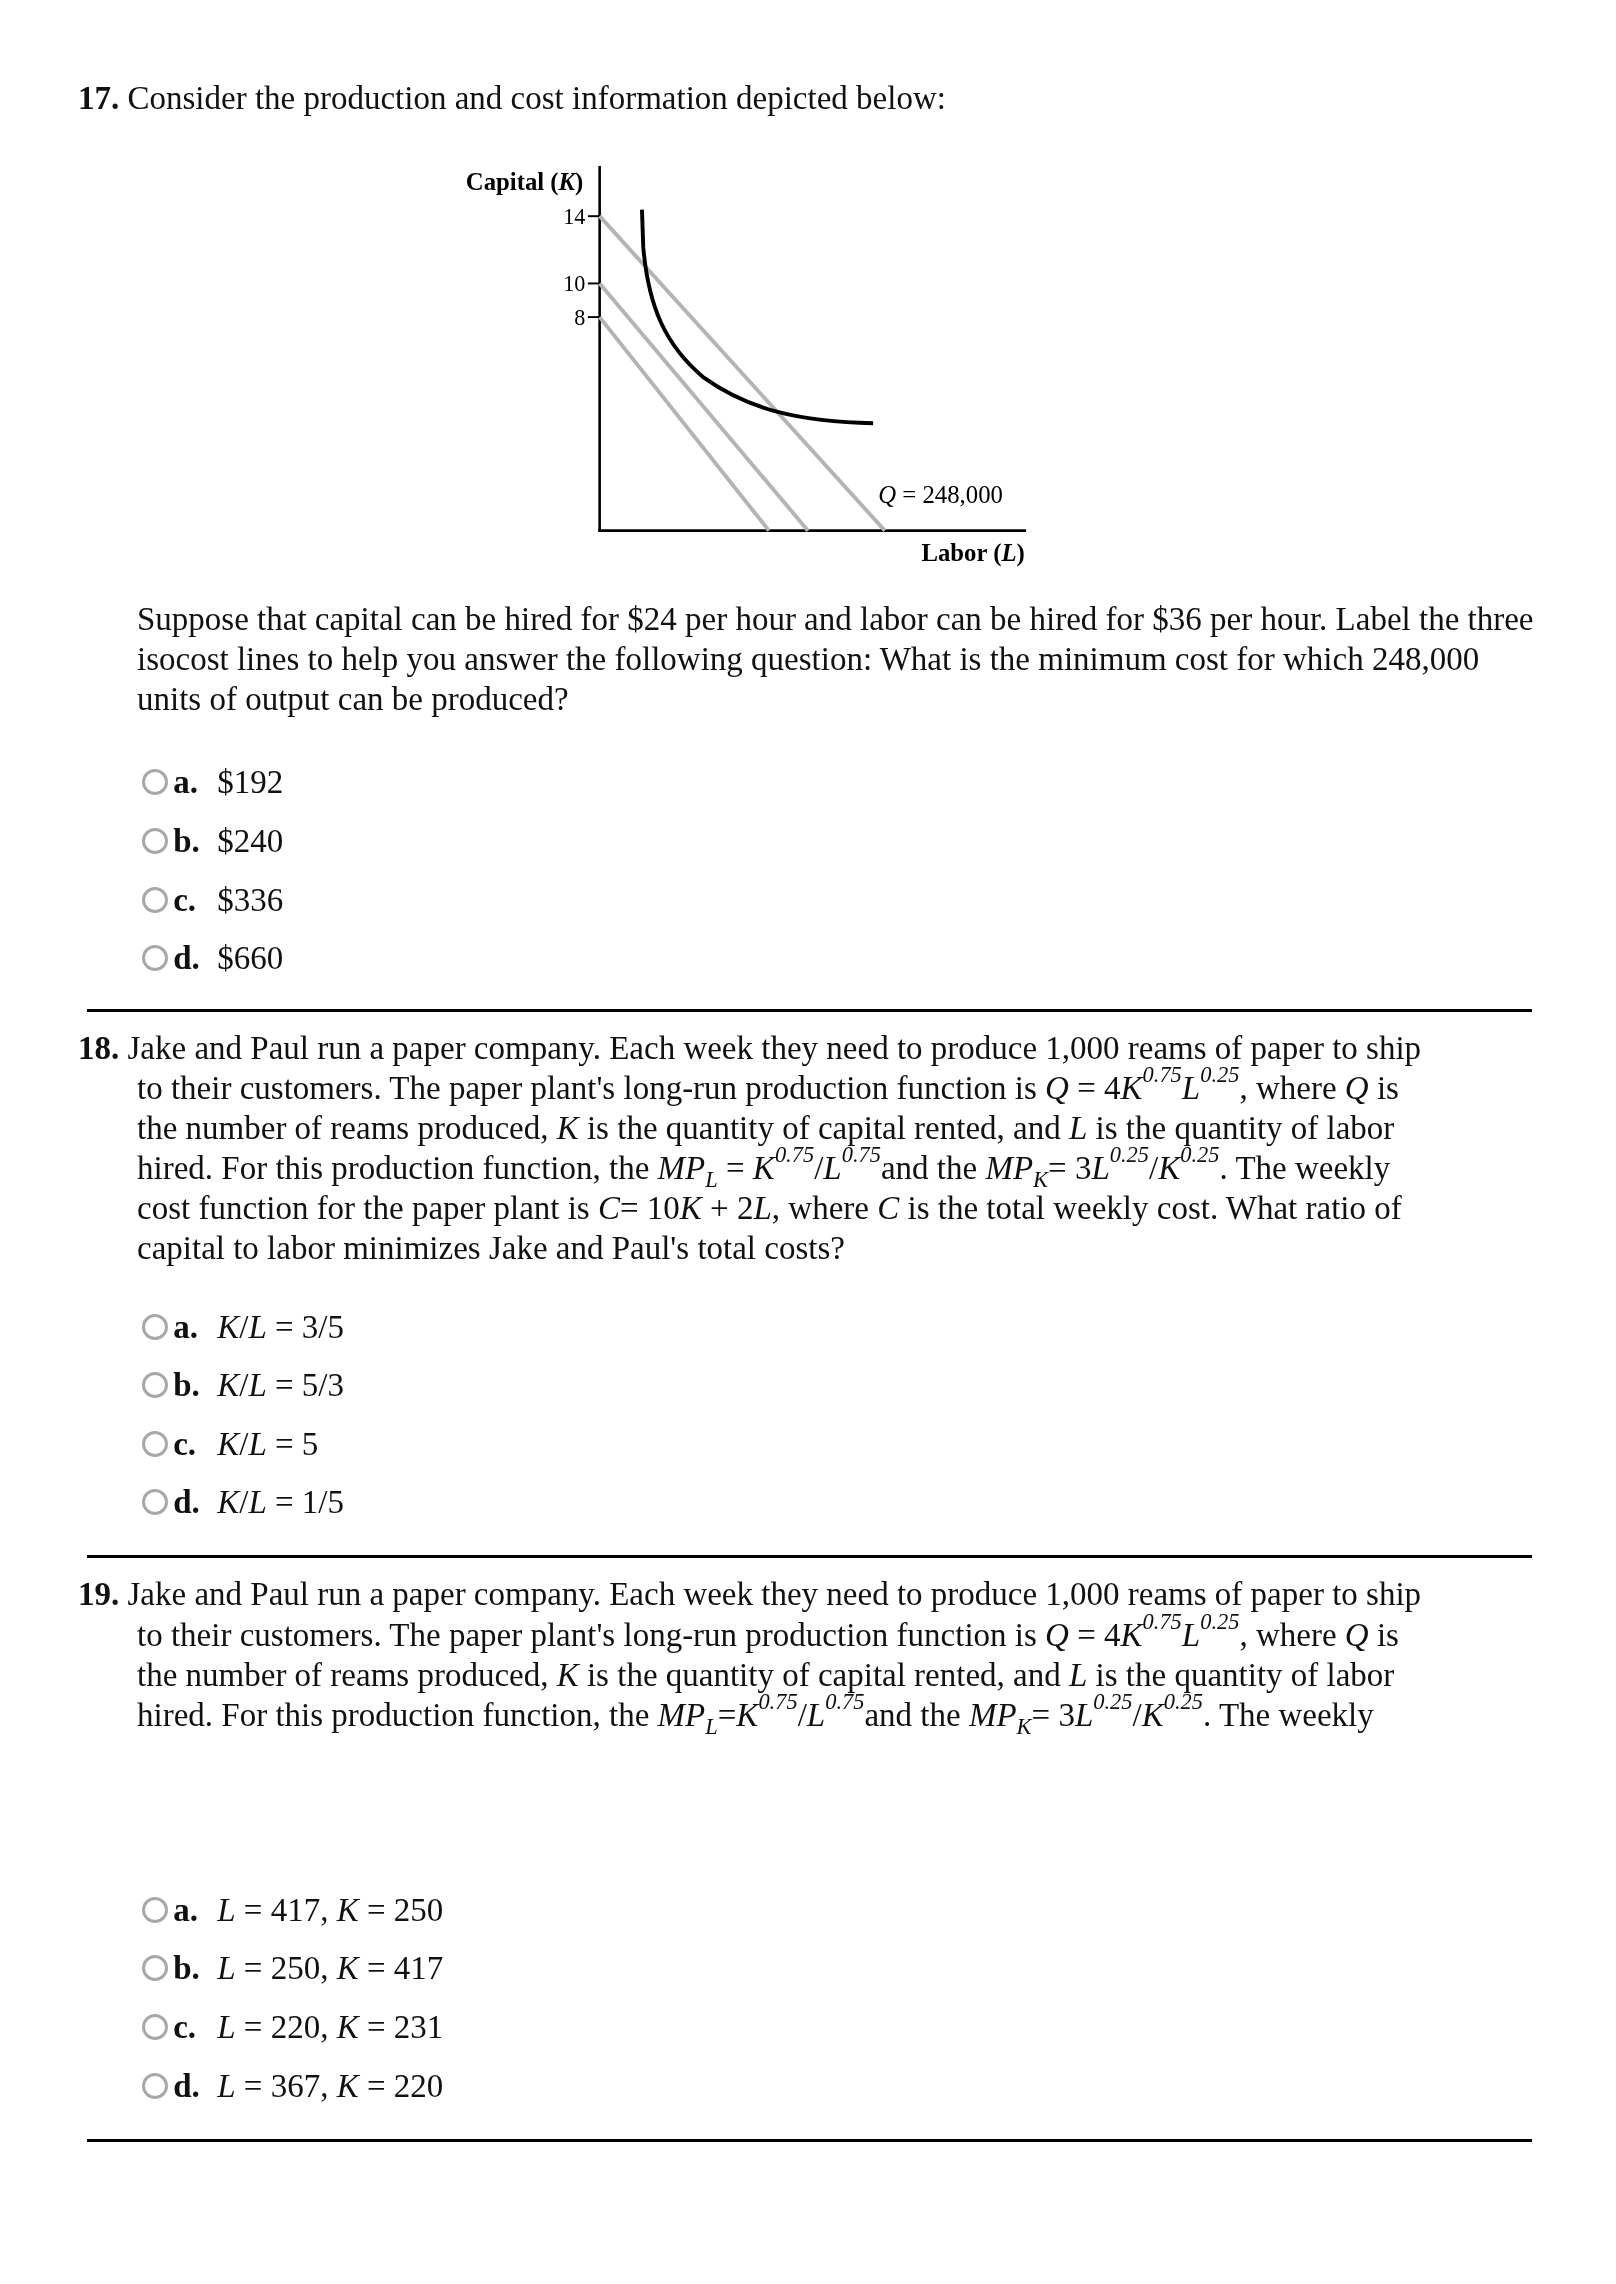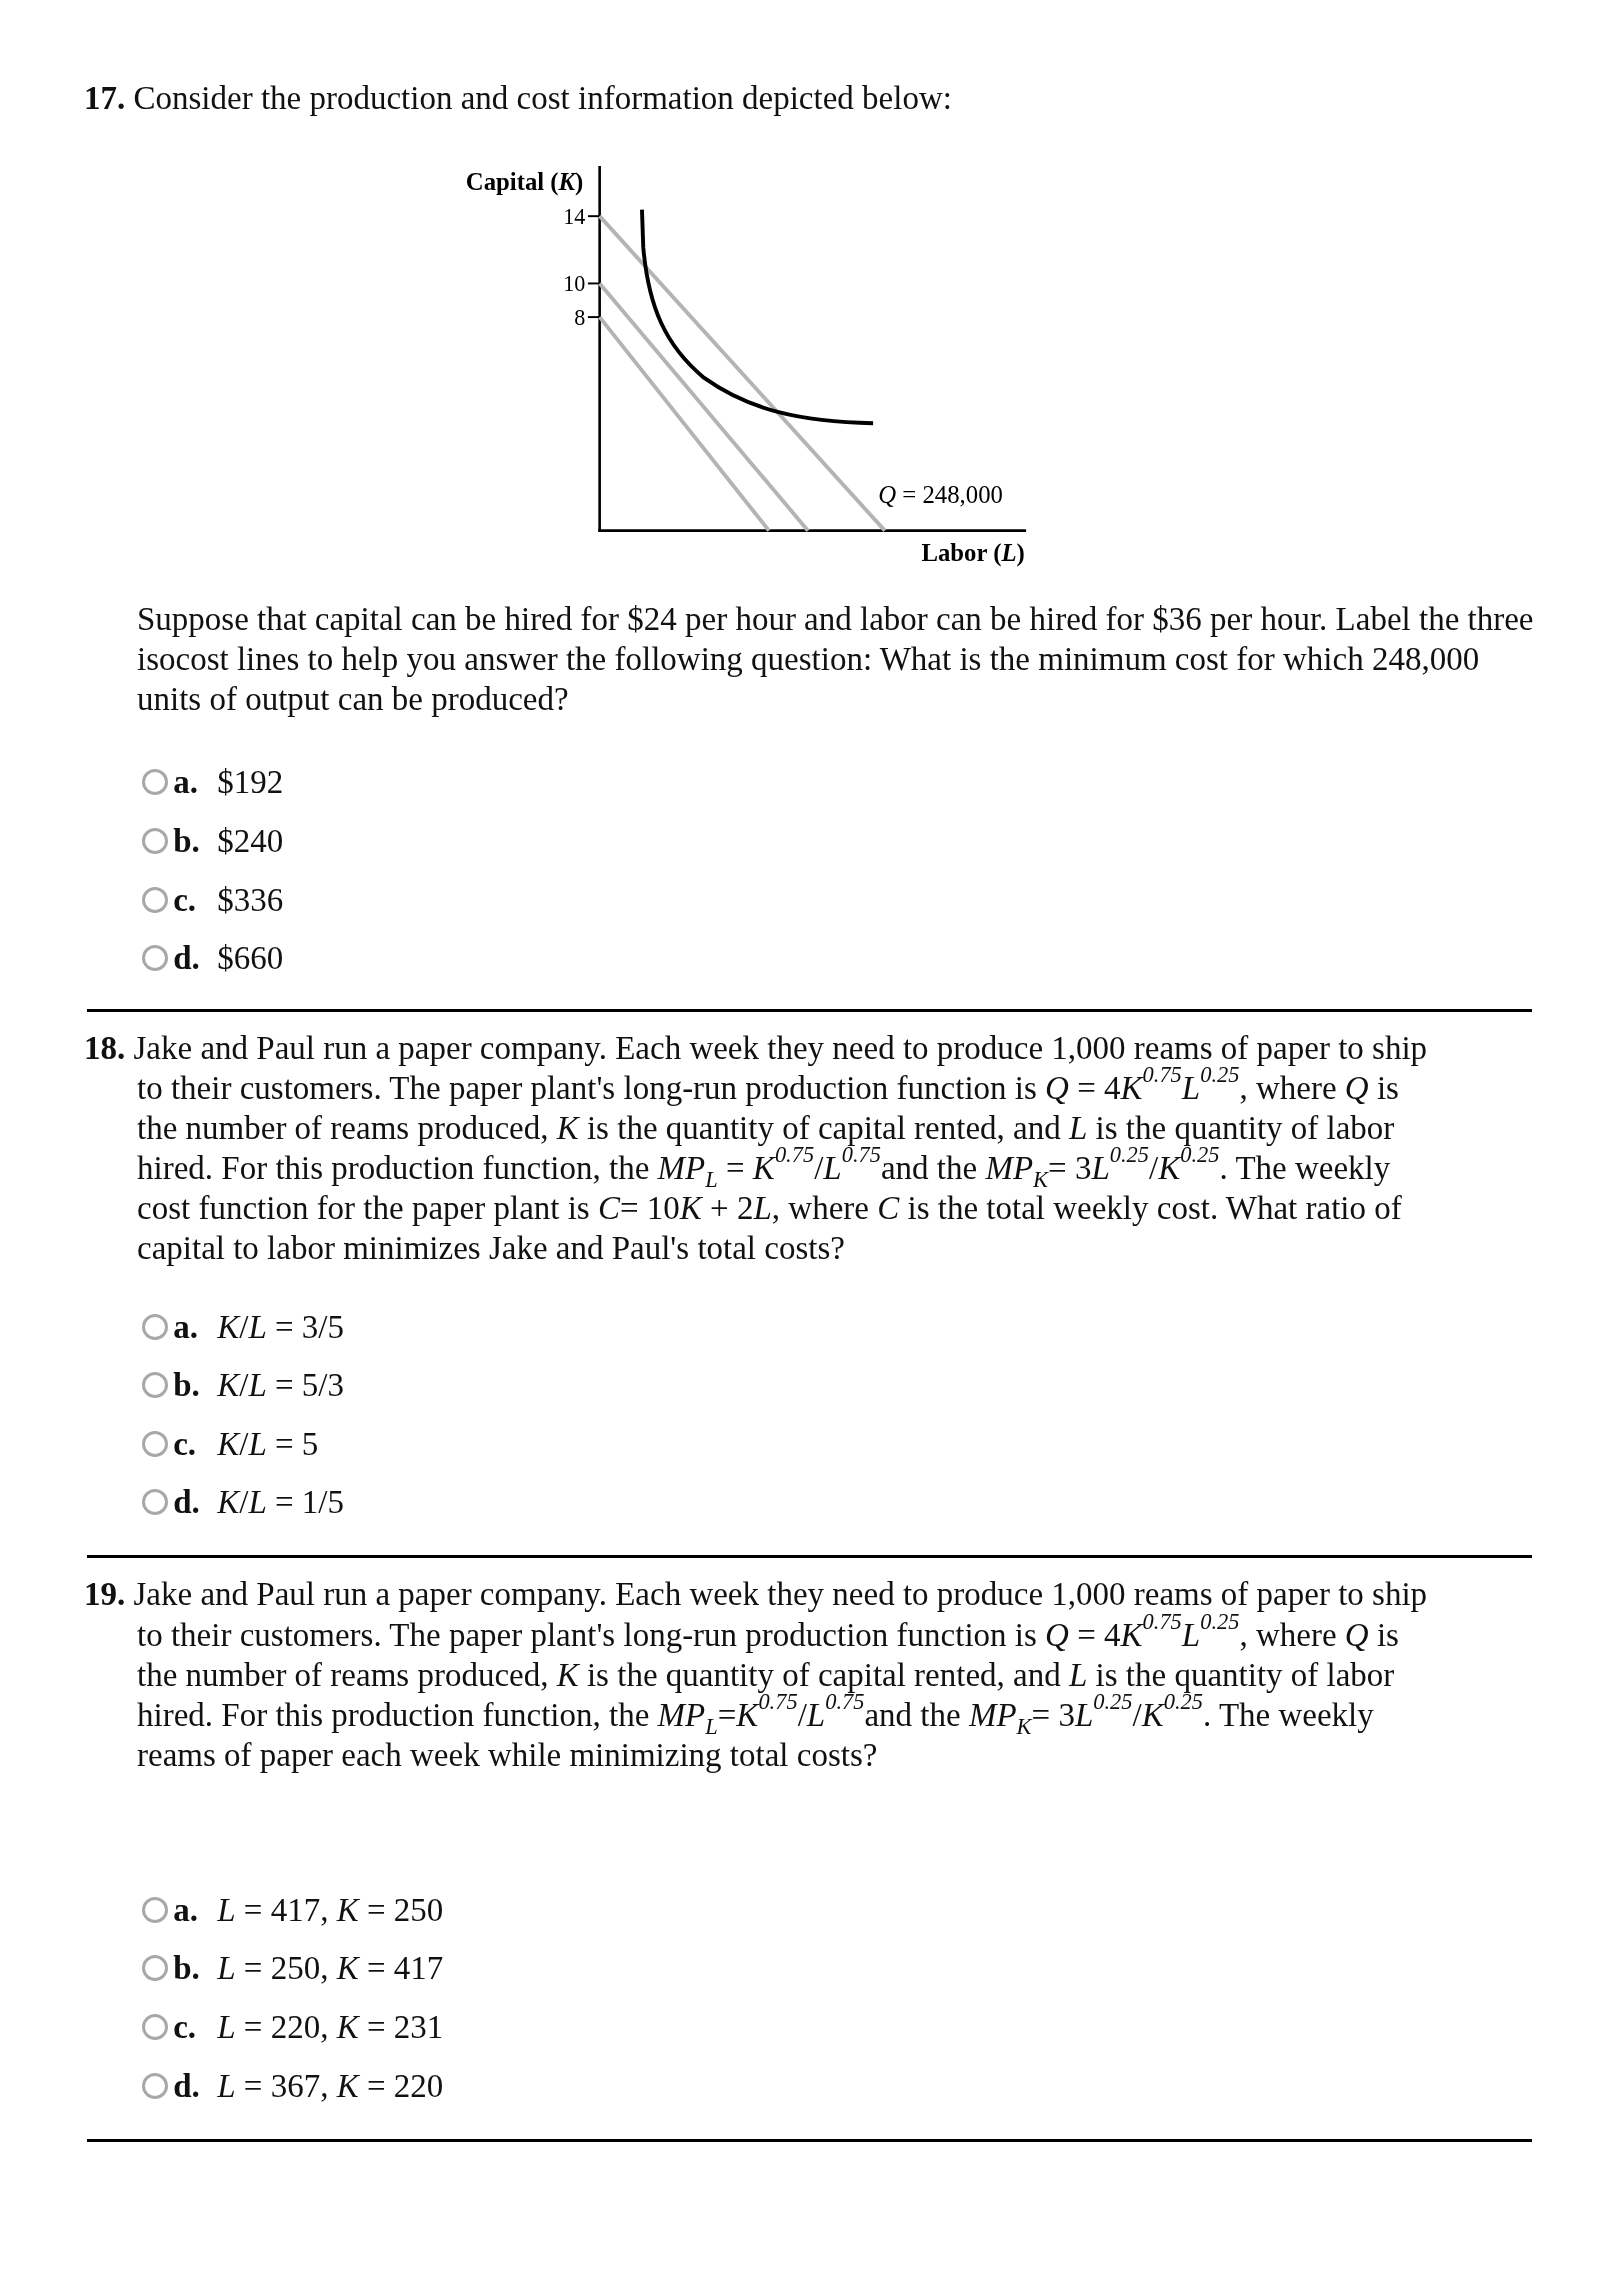--- a/index.html
+++ b/index.html
@@ -1,18 +1,18 @@
 <!DOCTYPE html>
 <html style="font-size:10.4px"><head>
 <meta charset="utf-8">
 <style>
   html, body { margin: 0; padding: 0; background: #ffffff; }
   body { width: 1616px; height: 2284px; position: relative; overflow: hidden;
          font-family: "Liberation Serif", "DejaVu Serif", serif; color: #111; }
-  .q-head { position: absolute; left: 84px; font-size: 33px; line-height: 40px; }
+  .q-head { position: absolute; left: 78px; font-size: 33px; line-height: 40px; }
   .q-num { font-weight: bold; }
   .q-body { position: absolute; left: 137px; width: 1401px; font-size: 33px; line-height: 40px; }
   .opt { position: absolute; left: 142px; font-size: 33px; height: 40px; display: flex; align-items: center; }
   .radio { width: 26px; height: 26px; border-radius: 50%; border: 3.9px solid #a8a8a8; box-sizing: border-box; margin-right: 5.2px; cursor: pointer; background: #fff; }
   .opt-letter { font-weight: bold; width: 44px; }
   .opt-text { }
   .rule { position: absolute; left: 87px; width: 1445px; height: 3.3px; background: #000; }
   i, .it { font-style: italic; }
   sup { font-size: 0.68em; vertical-align: 0.75em; line-height: 0; font-style: italic; }
   sub { font-size: 0.68em; vertical-align: -0.35em; line-height: 0; font-style: italic; }
@@ -120,21 +120,20 @@
 <div class="rule" style="top:1555px;"></div>
 
 <div class="q-head" style="top:1574px;font-family:Liberation Serif, serif;">
   <span class="q-num">19.</span>
   <span>Jake and Paul run a paper company. Each week they need to produce 1,000 reams of paper to ship</span>
 </div>
 <div class="q-body" style="top:1615px;">
   <div><span>to their customers. The paper plant's long-run production function is </span><i>Q</i><span> = 4</span><i>K</i><sup>0.75</sup><i>L</i><sup>0.25</sup><span>, where </span><i>Q</i><span> is</span></div>
   <div><span>the number of reams produced, </span><i>K</i><span> is the quantity of capital rented, and </span><i>L</i><span> is the quantity of labor</span></div>
   <div><span>hired. For this production function, the </span><i>MP</i><sub>L</sub><span>=</span><i>K</i><sup>0.75</sup><span>/</span><i>L</i><sup>0.75</sup><span>and the </span><i>MP</i><sub>K</sub><span>= 3</span><i>L</i><sup>0.25</sup><span>/</span><i>K</i><sup>0.25</sup><span>. The weekly</span></div>
-  <div>reams of paper each week while minimizing total costs?</div>
 </div>
 
 <div id="q19-options">
     <div class="opt" style="top: 1890px;">
       <span class="radio"></span>
       <span class="opt-letter">a.</span>
       <span class="opt-text"><i>L</i><span> = 417, </span><i>K</i><span> = 250</span></span>
     </div>
     <div class="opt" style="top: 1948px;">
       <span class="radio"></span>

